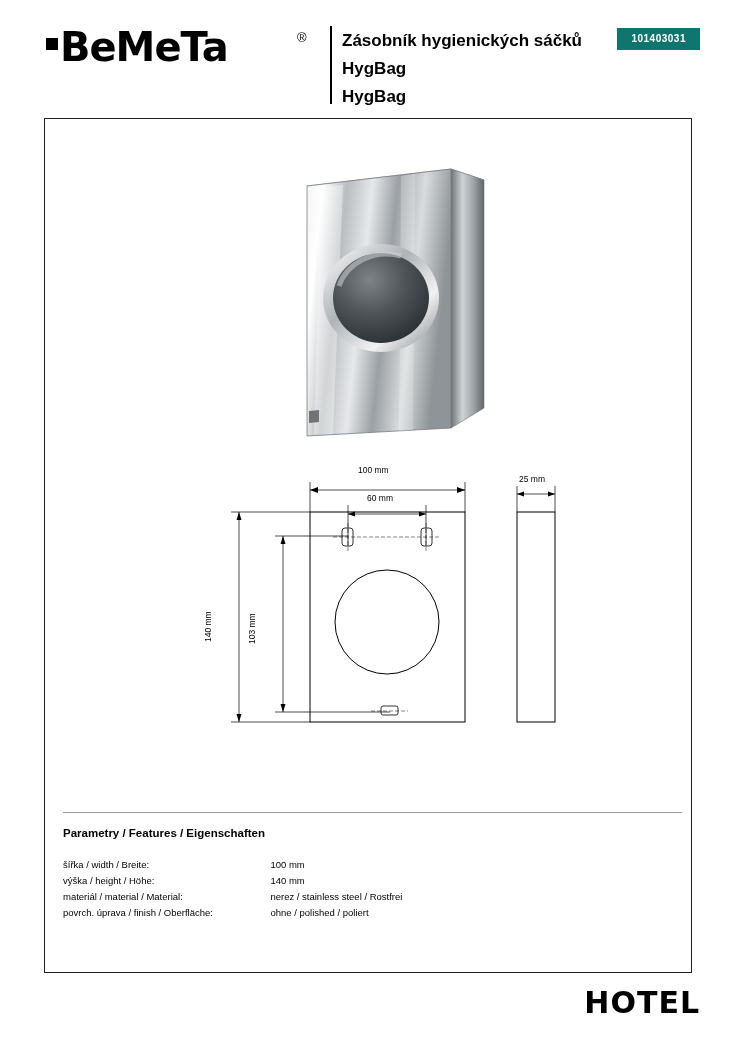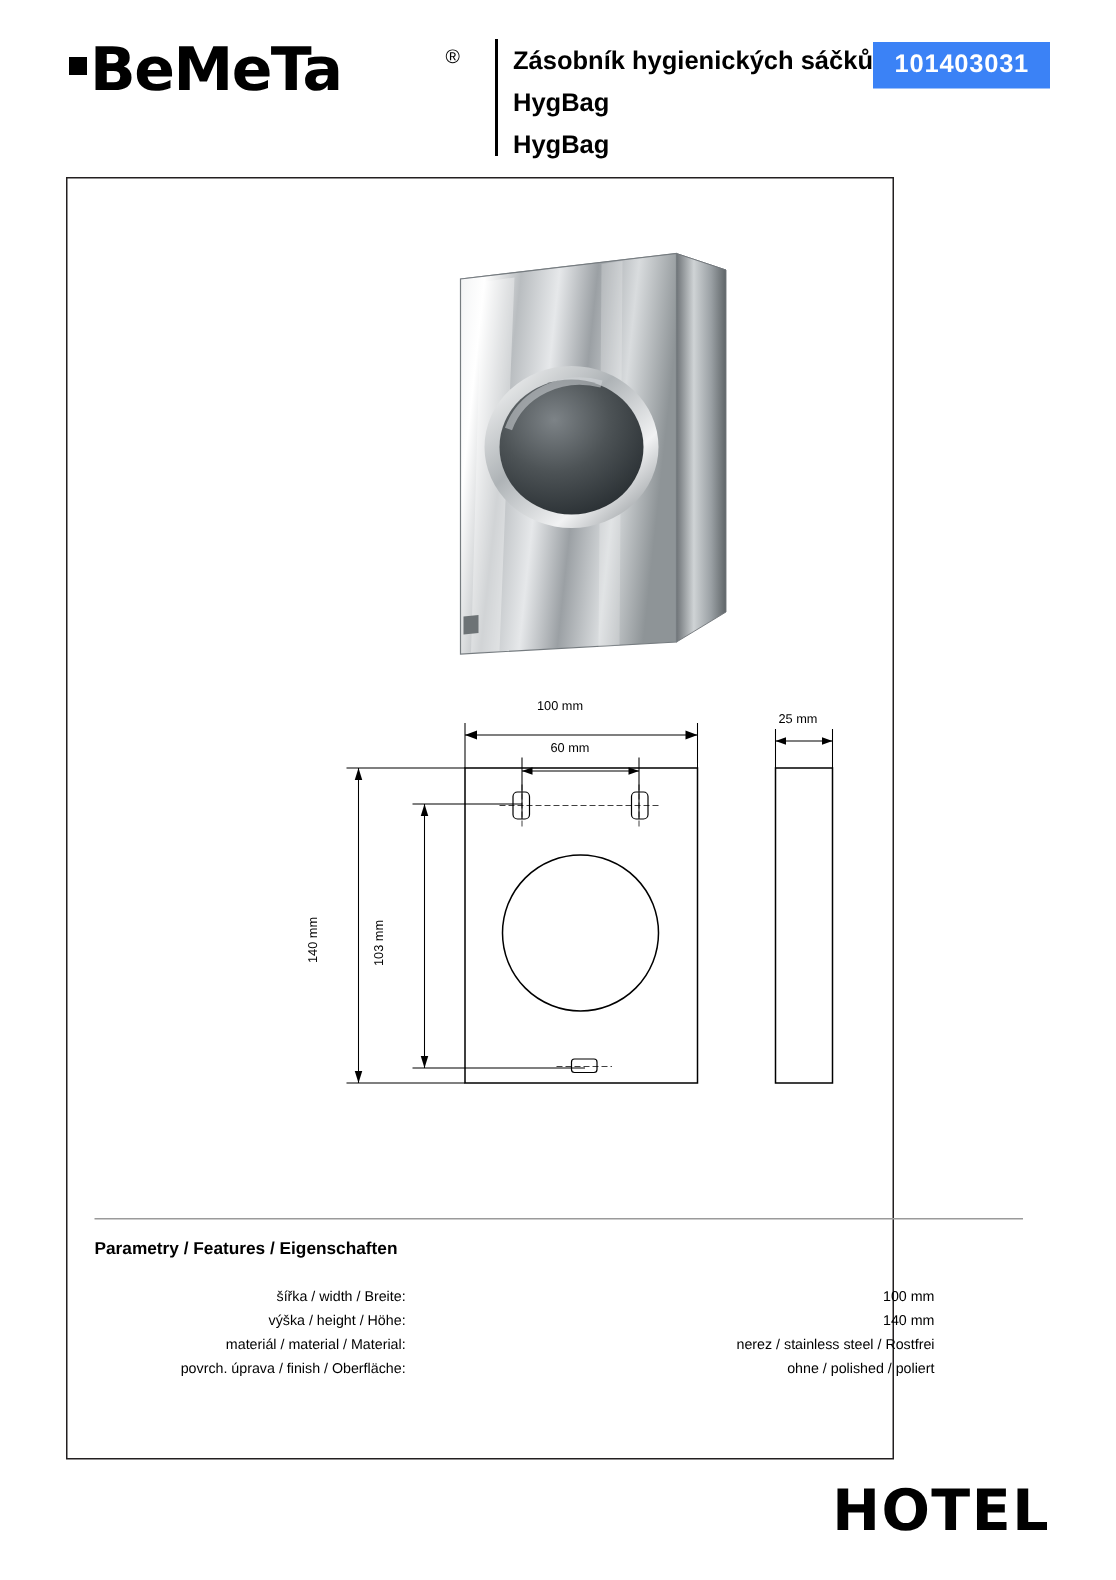--- a/index.html
+++ b/index.html
@@ -74,40 +74,39 @@
   .titles div {
     font-weight: bold;
     font-size: 17px;
     line-height: 28px;
     white-space: nowrap;
   }
   .code-badge {
     position: absolute;
     right: 0;
     top: 6px;
-    background: #3b82f6;
+    background: #0f766e;
     color: #fff;
     font-weight: bold;
-    font-size: 17px;
+    font-size: 10px;
     letter-spacing: 0.5px;
     padding: 5px 14px 6px 14px;
     text-align: center;
   }
 
   
   .frame {
     position: absolute;
     left: 44px;
     top: 118px;
-    width: 552px;
+    width: 648px;
     height: 855px;
     border: 1px solid #231f20;
     box-sizing: border-box;
     background: #fff;
-    text-align: right;
   }
 
   
   .product {
     position: absolute;
     left: 236px;
     top: 47px;
     width: 215px;
     height: 275px;
   }
@@ -164,21 +163,21 @@
   .params-table td.key { width: 200px; }
   .params-table td.val { width: 340px; }
 
   
   .footer-word {
     position: absolute;
     right: 44px;
     top: 985px;
     font-family: "DejaVu Sans", sans-serif;
     font-weight: bold;
-    font-size: 38px;
+    font-size: 30px;
     letter-spacing: 1px;
     color: #000;
   }
 </style>
 </head>
 <body>
 
 <div class="header">
 
   <div class="logo">

